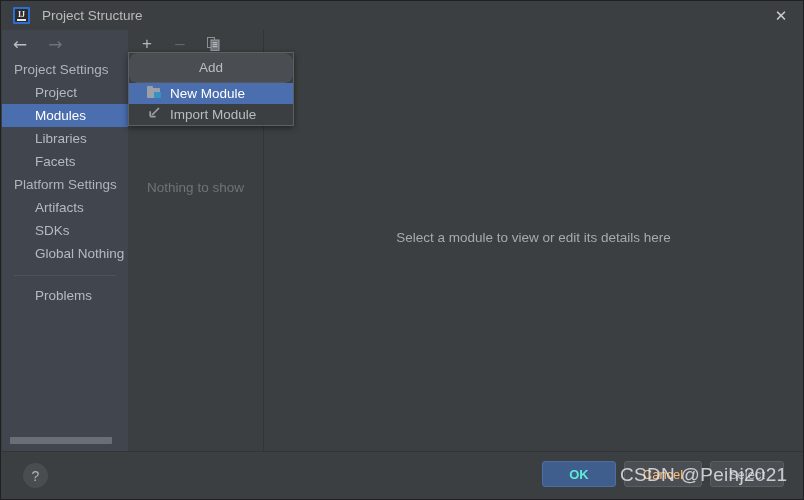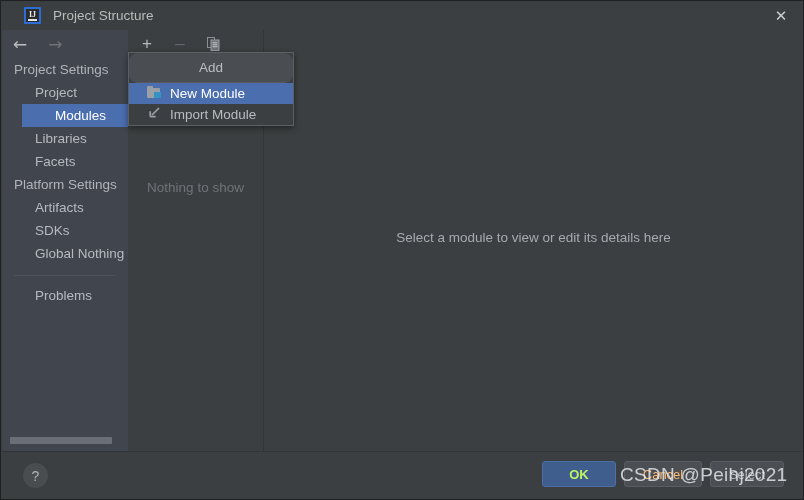--- a/index.html
+++ b/index.html
@@ -21,21 +21,21 @@
 
   
   #titlebar {
     position: absolute; left: 0; top: 0;
     width: 802px; height: 29px;
     background: #3c3f41;
     display: flex; align-items: center;
   }
   #app-logo {
     width: 17px; height: 17px;
-    margin-left: 23px;
+    margin-left: 12px;
     background: #2b2b2b;
     border: 2px solid #2d6ed6;
     border-radius: 1px;
     position: relative;
     display: flex; align-items: center; justify-content: center;
     flex: none;
   }
   #app-logo .ij {
     color: #e8e8e8; font-size: 8px; font-weight: bold;
     letter-spacing: 0px; line-height: 1;
@@ -82,21 +82,21 @@
   .side-item {
     height: 23px;
     display: flex; align-items: center;
     color: #b6bac0;
     font-size: 13.5px;
     white-space: nowrap;
     cursor: default;
   }
   .side-item.group   { padding-left: 12px; color: #b0b4ba; cursor: default; }
   .side-item.child   { padding-left: 33px; }
-  .side-item.selected { background: #4b6eaf; color: #ffffff; margin-left: 20px; }
+  .side-item.selected { background: #4b6eaf; color: #ffffff; }
   .side-sep {
     height: 1px; background: #4e525a;
     margin: 10px 12px 8px 12px;
   }
 
   #side-scrollbar {
     position: absolute; left: 8px; top: 407px;
     width: 102px; height: 7px;
     background: #6a6e76;
     border-radius: 1px;
@@ -223,21 +223,21 @@
     border-radius: 3px;
     font-size: 13px;
     display: flex; align-items: center; justify-content: center;
     cursor: pointer;
     border: 1px solid #5a5e62;
   }
   #btn-ok {
     left: 540px; width: 74px;
     background: #3f5e8e;
     border-color: #4c6ea3;
-    color: #bef264;
+    color: #5eead4;
     font-weight: bold;
   }
   #btn-cancel {
     left: 622px; width: 78px;
     background: #4b4f53;
     color: #fdba74;
   }
   #btn-apply {
     left: 708px; width: 74px;
     background: #4b4f53;

